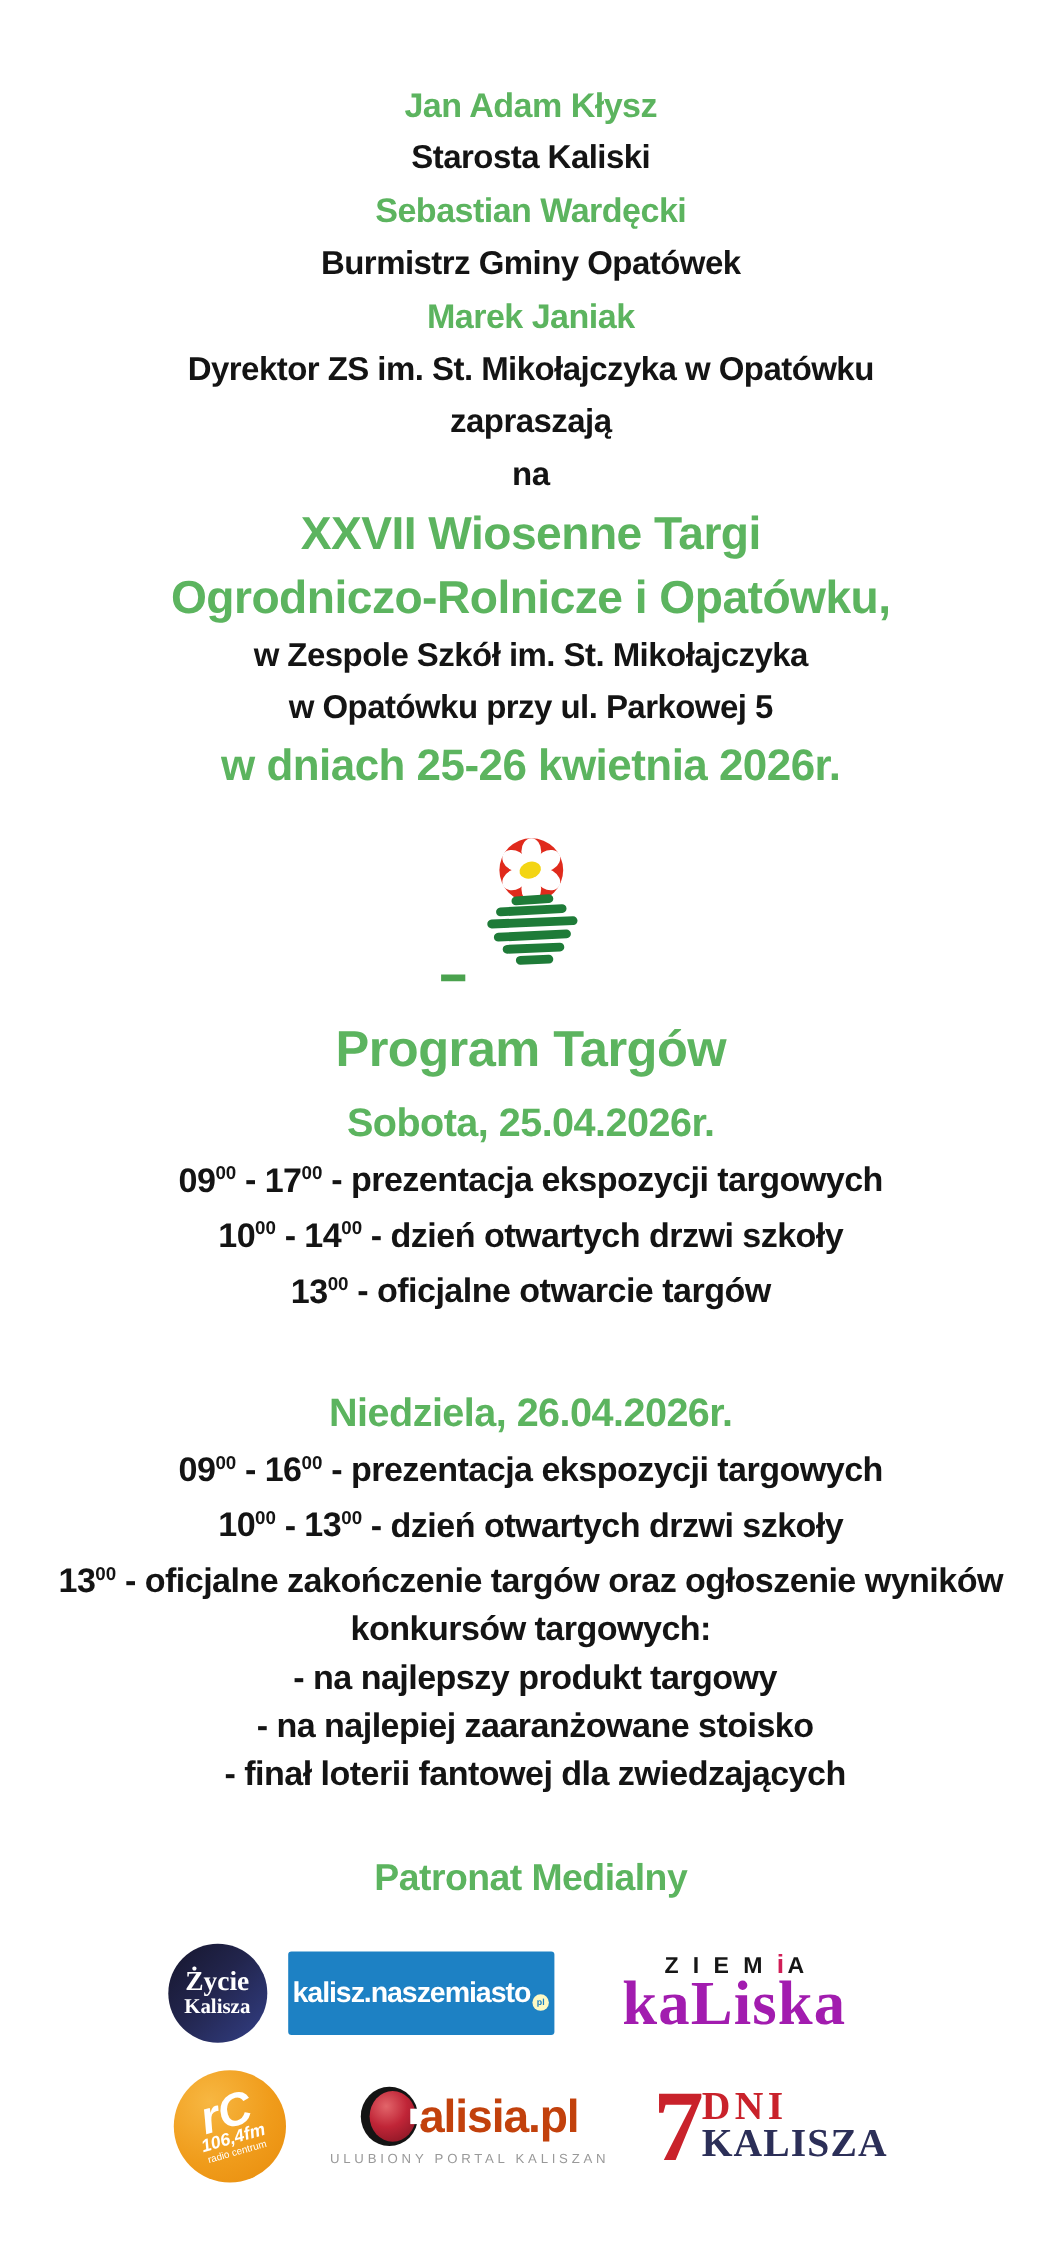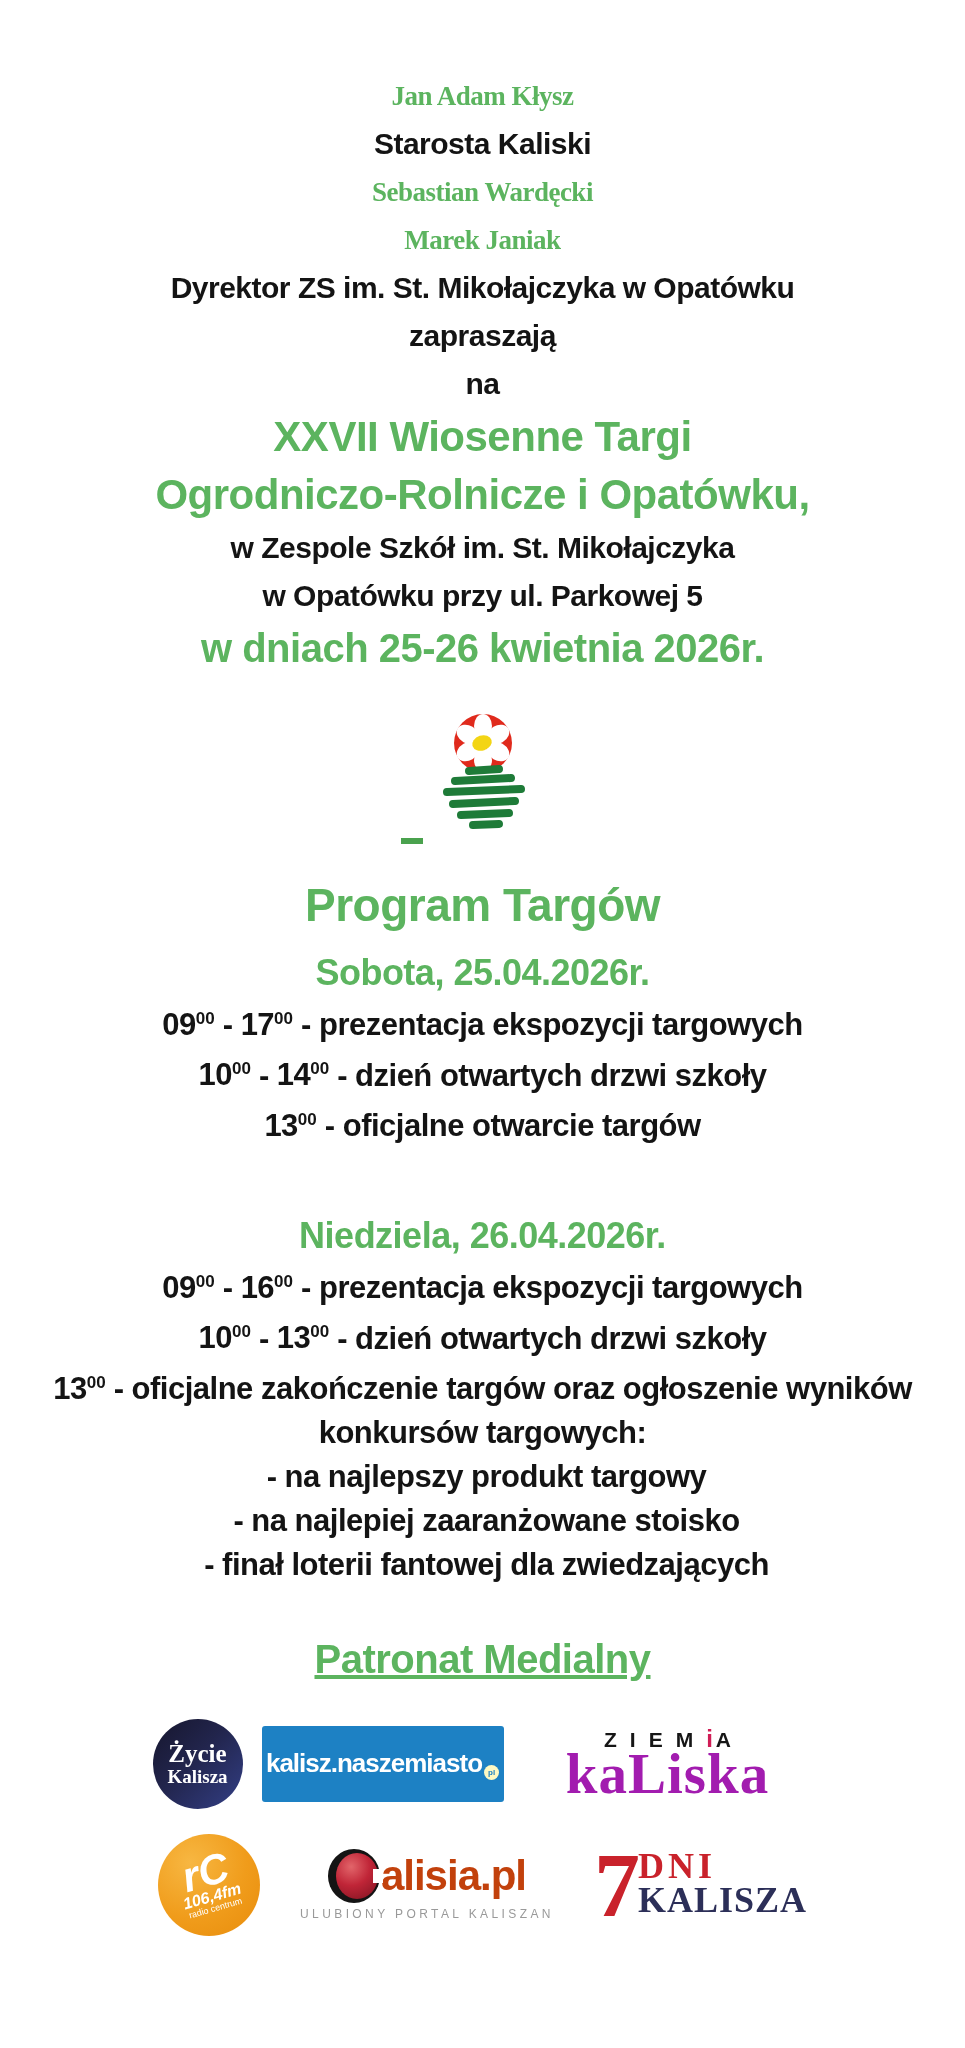--- a/index.html
+++ b/index.html
@@ -11,37 +11,37 @@
     font-family:"Liberation Sans", sans-serif;
     font-weight:bold;
     text-align:center;
     color:#141414;
     overflow:hidden;
     letter-spacing:-0.5px;
   }
   .content{width:880px;margin:0 auto;padding-top:72px;}
   .green{color:#5cb45f;}
   .nm{font-size:30px;line-height:48px;}
-  .nm.green{font-size:27px;font-family:Liberation Serif, serif;}
+  .nm.green{font-size:31px;}
   .title{font-size:42px;line-height:58px;}
   .dates{font-size:40px;line-height:56px;}
   
   .flower-wrap{margin-top:34px;line-height:0;}
   
   .prog-title{font-size:46px;line-height:64px;margin-top:18px;}
   .day-heading{font-size:36px;line-height:48px;}
   .day-sat{margin-top:12px;}
   .day-sun{margin-top:64px;}
   .sline{font-size:31px;line-height:44px;}
   .sline sup{font-size:0.55em;letter-spacing:0;}
   .sline .sep{margin:0 8px;}
   .sline .desc{margin-left:8px;}
   .sline span:empty,.sline sup:empty{display:none;}
   
-  .patronat{font-size:40px;line-height:48px;margin-top:48px;text-decoration:underline;}
+  .patronat{font-size:34px;line-height:48px;margin-top:48px;}
   .logo-row{display:flex;align-items:center;justify-content:center;}
   .row1{margin-top:36px;height:90px;gap:19px;}
   .row2{margin-top:26px;height:100px;gap:40px;}
   
   .zycie{width:90px;height:90px;border-radius:50%;
     background:linear-gradient(135deg,#16162d 0%,#22254d 45%,#333f86 100%);
     color:#fff;font-family:"Liberation Serif",serif;
     display:flex;flex-direction:column;align-items:center;justify-content:center;
     letter-spacing:0;}
   .zycie .l1{font-size:25px;line-height:26px;}
@@ -88,20 +88,21 @@
 </style>
 </head>
 <body>
 
 <div class="poster">
   <div class="content">
 
     <div class="nm green">Jan Adam Kłysz</div>
     <div class="nm">Starosta Kaliski</div>
     <div class="nm green">Sebastian Wardęcki</div>
+    <div class="nm">Burmistrz Gminy Opatówek</div>
     <div class="nm green">Marek Janiak</div>
     <div class="nm">Dyrektor ZS im. St. Mikołajczyka w Opatówku</div>
     <div class="nm">zapraszają</div>
     <div class="nm">na</div>
 
     <div class="title green">XXVII Wiosenne Targi</div>
     <div class="title green">Ogrodniczo-Rolnicze i Opatówku,</div>
     <div class="nm">w Zespole Szkół im. St. Mikołajczyka</div>
     <div class="nm">w Opatówku przy ul. Parkowej 5</div>
     <div class="dates green">w dniach 25-26 kwietnia 2026r.</div>

